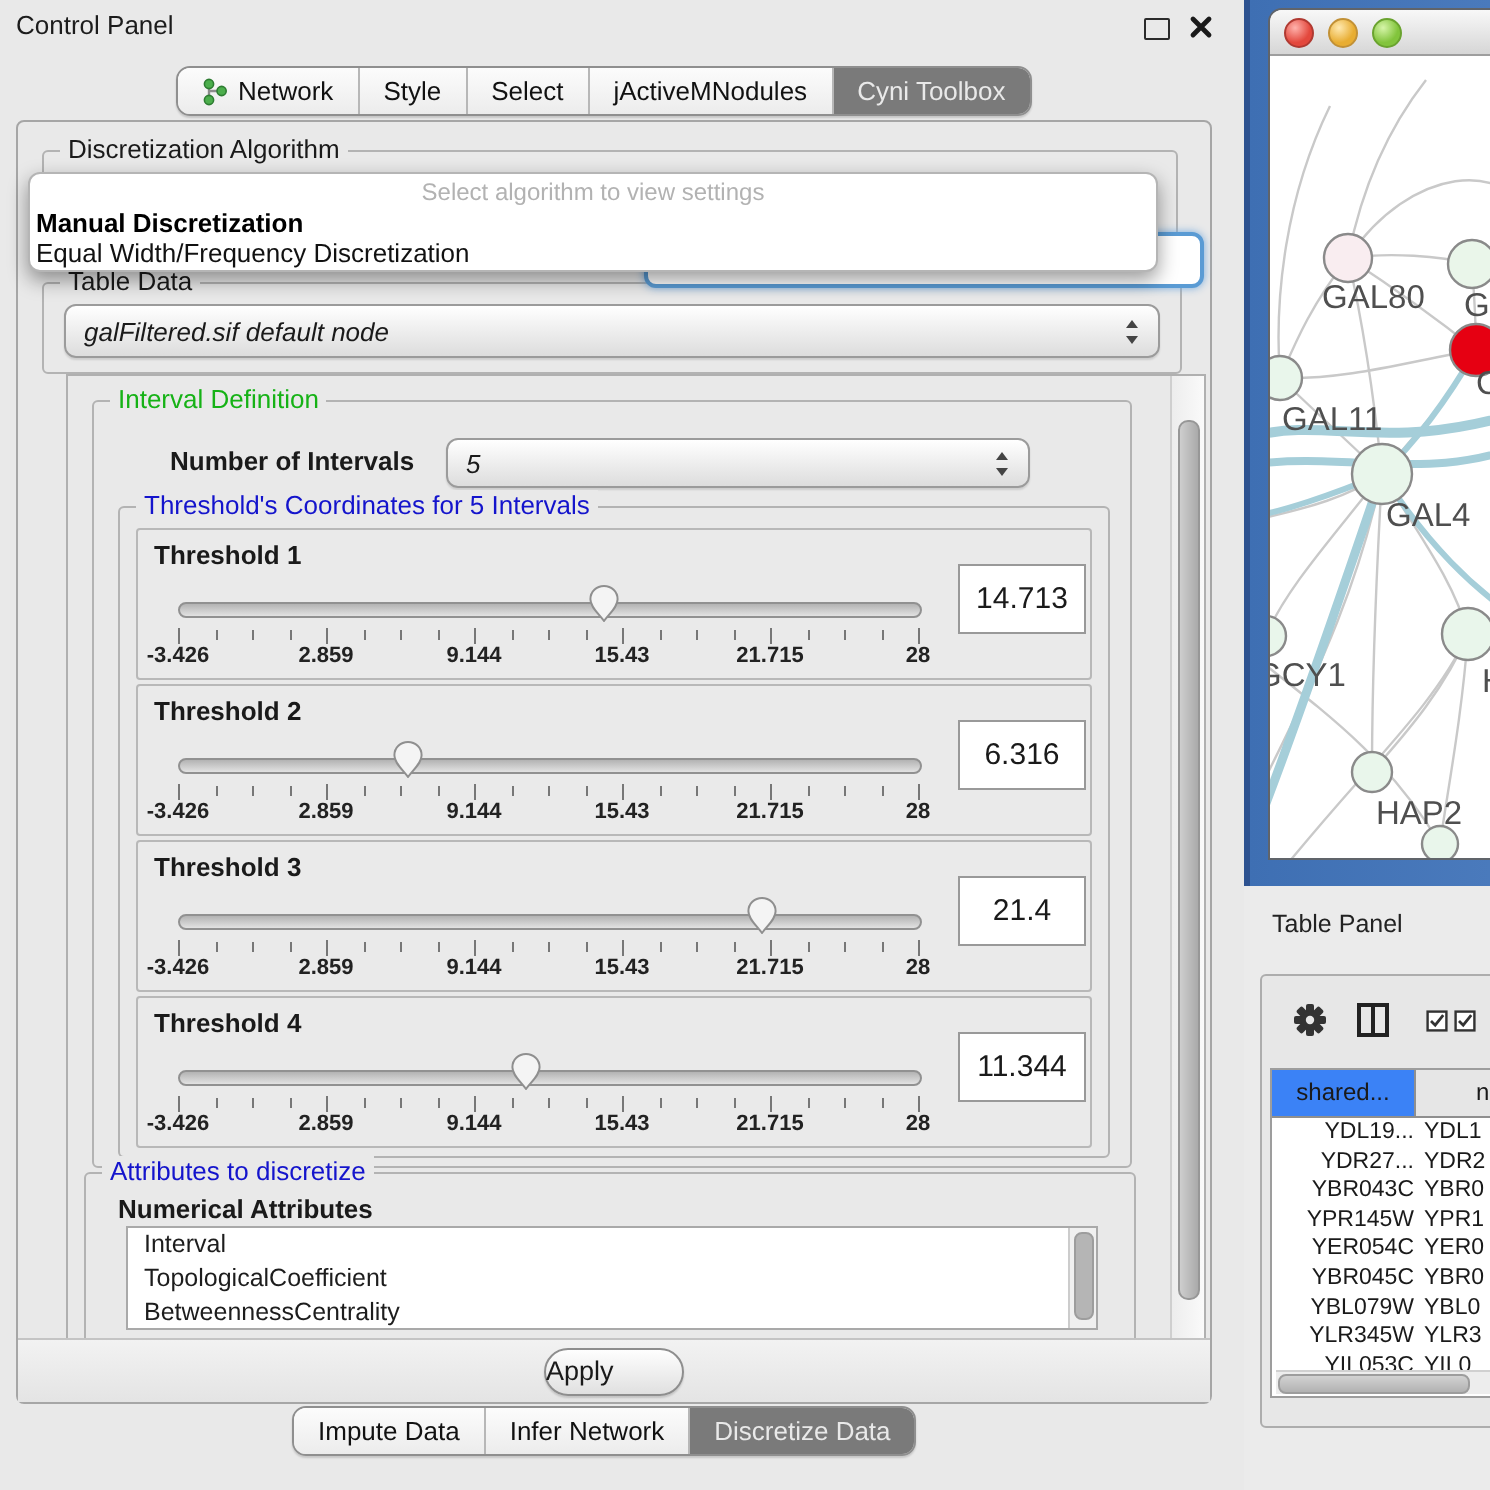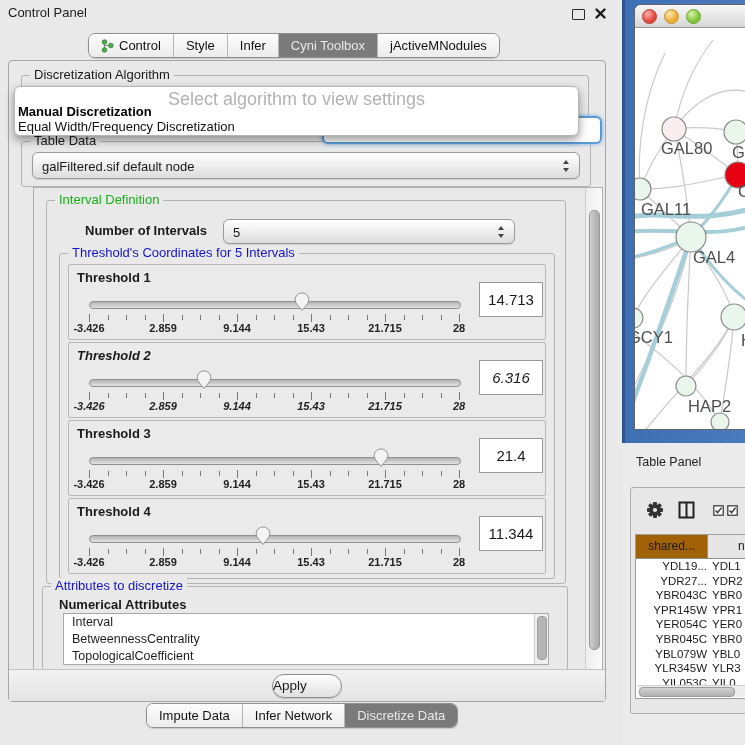--- a/index.html
+++ b/index.html
@@ -30,32 +30,32 @@
   .group{position:absolute;border:1px solid #b3b3b3;border-radius:3px;}
   .group>.glabel{position:absolute;top:-9px;left:8px;background:#e9e9e9;padding:0 4px;font-size:13px;white-space:nowrap;}
   .glabel.green{color:#16b216;}
   .glabel.blue{color:#1414cc;}
 
   #algo-group{left:12px;top:14px;width:566px;height:58px;}
   #algo-combo{position:absolute;left:300px;top:40px;width:276px;height:24px;background:#fff;border:2px solid #5a9bd4;border-radius:6px;box-shadow:0 0 4px #74a9dd;z-index:1;}
 
   
   .combo{position:relative;border:1px solid #9b9b9b;border-radius:6px;background:linear-gradient(#ffffff,#ececec 55%,#dddddd);box-shadow:0 1px 1px rgba(0,0,0,.12);font-size:13px;}
-  .combo .ctext{position:absolute;left:9px;top:50%;transform:translateY(-50%);white-space:nowrap;}
+  .combo .ctext{position:absolute;left:9px;top:50%;transform:translateY(-50%);white-space:nowrap;font-style:italic;}
   .stepper{position:absolute;right:9px;top:50%;transform:translateY(-50%);width:7px;height:12px;}
   .stepper:before,.stepper:after{content:"";position:absolute;left:0;border-left:3.5px solid transparent;border-right:3.5px solid transparent;}
   .stepper:before{top:0;border-bottom:4.5px solid #444;}
   .stepper:after{bottom:0;border-top:4.5px solid #444;}
 
   #tabledata-group{left:12px;top:80px;width:568px;height:44px;}
   #tabledata-combo{position:absolute;left:10px;top:10px;width:546px;height:25px;}
 
   
   #algo-popup{position:absolute;left:14px;top:86px;width:563px;height:48px;background:#fff;border:1px solid #b5b5b5;border-radius:6px;box-shadow:0 4px 10px rgba(0,0,0,.4);z-index:10;}
-  #algo-popup .p-placeholder{position:absolute;left:0;right:0;top:2px;text-align:center;color:#b2b2b2;font-size:18px;}
+  #algo-popup .p-placeholder{position:absolute;left:0;right:0;top:2px;text-align:center;color:#b2b2b2;font-size:12px;}
   #algo-popup .p-opt1{position:absolute;left:3px;top:17px;font-size:13px;font-weight:700;color:#000;}
   #algo-popup .p-opt2{position:absolute;left:3px;top:32px;font-size:13px;color:#111;}
 
   
   #scroll-area{position:absolute;left:24px;top:126px;width:568px;height:482px;border:1px solid #b0b0b0;background:#e9e9e9;overflow:hidden;}
   .vscroll{position:absolute;right:0;top:0;bottom:0;width:16px;background:linear-gradient(90deg,#ededed,#fafafa);border-left:1px solid #cfcfcf;}
   .vscroll .thumb{position:absolute;left:3px;width:9px;background:linear-gradient(90deg,#cecece,#aaaaaa);border:1px solid #979797;border-radius:5px;}
 
   #interval-group{left:12px;top:12px;width:518px;height:382px;}
   #noi-label{position:absolute;left:38px;top:22px;font-size:13px;font-weight:700;}
@@ -94,21 +94,21 @@
   .light.yellow{left:29px;background:radial-gradient(circle at 35% 30%,#ffe9b0,#e8ad32 60%);border:1px solid #c29136;}
   .light.green{left:51px;background:radial-gradient(circle at 35% 30%,#d6f5a9,#82c43c 60%);border:1px solid #6aa32f;}
   #net-canvas{position:absolute;left:0;top:23px;right:0;height:401px;background:#fff;overflow:hidden;}
 
   #table-panel-area{position:absolute;left:0;top:443px;width:123px;height:302px;background:#ebebeb;}
   #tp-title{position:absolute;left:14px;top:12px;font-size:12.5px;color:#222;}
   #tp-box{position:absolute;left:8px;top:44px;width:128px;height:225px;border:1px solid #adadad;border-radius:3px;background:#e7e7e7;}
   .tp-toolbar-icon{position:absolute;top:13px;}
   #tp-table{position:absolute;left:4px;top:46px;width:122px;height:163px;background:#fff;border:1px solid #9d9d9d;overflow:hidden;}
   .tp-header{display:flex;height:23px;border-bottom:1px solid #8f8f8f;font-size:12px;}
-  .tp-header .h1{width:71px;background:#a16207;border-right:1px solid #8f8f8f;text-align:center;line-height:23px;overflow:hidden;}
+  .tp-header .h1{width:71px;background:#3b82f6;border-right:1px solid #8f8f8f;text-align:center;line-height:23px;overflow:hidden;}
   .tp-header .h2{flex:1;background:#e6e6e6;line-height:23px;padding-left:30px;overflow:hidden;}
   .tp-row{display:flex;height:14.6px;font-size:11.5px;line-height:14.6px;}
   .tp-row .c1{width:71px;text-align:right;overflow:hidden;white-space:nowrap;}
   .tp-row .c2{flex:1;padding-left:5px;overflow:hidden;white-space:nowrap;}
   #tp-hscroll{position:absolute;left:2px;right:2px;bottom:1px;height:11px;background:#ededed;border-top:1px solid #d0d0d0;}
   #tp-hscroll .hthumb{position:absolute;left:1px;top:1px;width:94px;height:8px;background:linear-gradient(#d2d2d2,#b2b2b2);border:1px solid #9d9d9d;border-radius:4px;}
 </style>
 </head>
 <body>
 
@@ -125,33 +125,33 @@
     </div>
 
     <div id="top-tabs" class="tabstrip">
       <span class="tab">
         <svg class="tabicon" width="13" height="14" viewBox="0 0 13 14">
           <path d="M3.5,3.5 L3.5,11 M3.5,6.5 L9.5,6.5" stroke="#8c8c8c" stroke-width="1.2" fill="none"></path>
           <circle cx="3.5" cy="3" r="2.3" fill="#4cae4c" stroke="#2e7d32" stroke-width="0.8"></circle>
           <circle cx="3.5" cy="11" r="2.3" fill="#4cae4c" stroke="#2e7d32" stroke-width="0.8"></circle>
           <circle cx="9.8" cy="6.5" r="2.3" fill="#4cae4c" stroke="#2e7d32" stroke-width="0.8"></circle>
         </svg>
-        <span>Control</span>
+        <span>Network</span>
       </span>
       <span class="tab">
           <span>Style</span>
         </span>
       <span class="tab">
-          <span>Infer</span>
+          <span>Select</span>
+        </span>
+      <span class="tab">
+          <span>jActiveMNodules</span>
         </span>
       <span class="tab selected">
           <span>Cyni Toolbox</span>
-        </span>
-      <span class="tab">
-          <span>jActiveMNodules</span>
         </span>
     </div>
 
     <div class="outer-panel">
 
       <div id="algo-group" class="group">
         <span class="glabel">Discretization Algorithm</span>
         <div id="algo-combo"></div>
       </div>
 
@@ -207,21 +207,21 @@
                   <div class="ticklabel" style="left: 222px;">15.43</div>
                   <div class="ticklabel" style="left: 296px;">21.715</div>
                   <div class="ticklabel" style="left: 370px;">28</div>
                   <svg class="thumb-svg" viewBox="0 0 16 19" style="left: 205.49px;">
                     <path d="M8,18.5 C5,14.5 1.2,11.5 1.2,7.6 C1.2,3.9 4.2,1 8,1 C11.8,1 14.8,3.9 14.8,7.6 C14.8,11.5 11,14.5 8,18.5 Z" fill="#f4f4f4" stroke="#8f8f8f"></path>
                   </svg>
                 </div>
               <div class="t-value">14.713</div>
             </div>
 
-            <div class="t-block" style="top:88px;font-style:italic;">
+            <div class="t-block" style="top:88px;">
               <div class="t-label">Threshold 2</div>
               <div class="slider-zone">
                   <div class="track"></div>
                   <div class="tick major" style="left: 0px;"></div>
                   <div class="tick minor" style="left: 18.5px;"></div>
                   <div class="tick minor" style="left: 37px;"></div>
                   <div class="tick minor" style="left: 55.5px;"></div>
                   <div class="tick major" style="left: 74px;"></div>
                   <div class="tick minor" style="left: 92.5px;"></div>
                   <div class="tick minor" style="left: 111px;"></div>
@@ -328,22 +328,22 @@
               <div class="t-value">11.344</div>
             </div>
           </div>
         </div>
 
         <div id="attr-group" class="group">
           <span class="glabel blue">Attributes to discretize</span>
           <span id="attr-title">Numerical Attributes</span>
           <div id="attr-list">
             <div class="item">Interval</div>
+              <div class="item">TopologicalCoefficient</div>
               <div class="item">BetweennessCentrality</div>
-              <div class="item">TopologicalCoefficient</div>
               <div class="lscroll">
                 <div class="thumb"></div>
               </div>
           </div>
         </div>
 
         <div class="vscroll">
           <div class="thumb" style="top:22px;height:438px;"></div>
         </div>
       </div>

